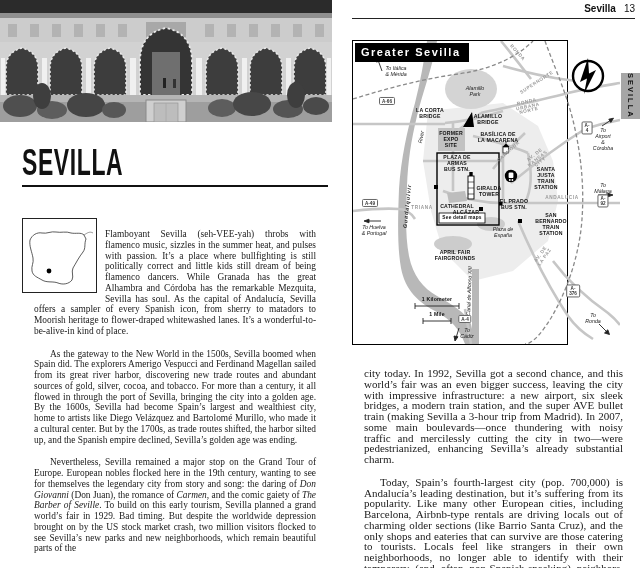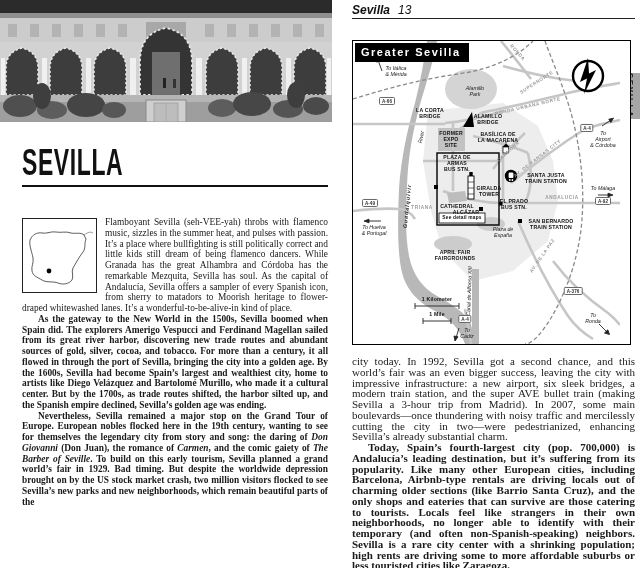--- a/index.html
+++ b/index.html
@@ -9,42 +9,42 @@
   
   .photo{position:absolute;left:0;top:0;width:332px;height:122px;}
 
   
   .big-title{position:absolute;left:22px;top:144px;font-family:"Liberation Sans",sans-serif;
              font-weight:bold;font-size:37px;line-height:1;color:#111;
              transform:scaleX(.62);transform-origin:left top;letter-spacing:1px;}
   .title-rule{position:absolute;left:22px;top:185px;width:306px;height:2px;background:#111;}
   .leftcol{position:absolute;left:22px;top:217px;width:306px;
            font-size:9.4px;line-height:10.75px;text-align:justify;}
-  .leftcol p,.rightcol p{margin:0;}
-  .indent{text-indent:16px;font-weight:bold;}
+  .leftcol p,.rightcol p{margin:12px;}
+  .indent{text-indent:16px;}
   .inset{float:left;width:73px;height:73px;border:1px solid #222;background:#fff;
          margin:1px 8px 3px 0;}
 
   
-  .pg-header{position:absolute;left:352px;top:3px;width:283px;text-align:left;
-             font-family:"Liberation Sans",sans-serif;font-size:12px;color:#111;font-style:italic;}
+  .pg-header{position:absolute;left:352px;top:3px;width:283px;text-align:right;
+             font-family:"Liberation Sans",sans-serif;font-size:10px;color:#111;}
   .pg-header .sec{font-weight:bold;}
   .pg-header .num{margin-left:8px;font-weight:normal;}
   .header-rule{position:absolute;left:352px;top:18px;width:283px;height:1px;background:#222;}
   .rightcol{position:absolute;left:352px;top:356px;width:283px;
             font-size:11px;line-height:10.75px;text-align:justify;}
 
   
   .side-tab{position:absolute;left:621px;top:73px;width:19px;height:46px;background:#a6a6a6;
             display:flex;align-items:center;justify-content:center;}
   .side-tab span{writing-mode:vertical-rl;font-family:"Liberation Sans",sans-serif;
                  font-weight:bold;font-size:7.5px;letter-spacing:2px;color:#111;}
 
   
-  .map{position:absolute;left:352px;top:40px;width:279px;height:305px;border:1px solid #000;
+  .map{position:absolute;left:352px;top:40px;width:216px;height:305px;border:1px solid #000;
        box-sizing:border-box;background:#fff;}
   .map svg{position:absolute;left:0;top:0;}
   .map-title{position:absolute;left:2px;top:2px;background:#000;color:#fff;
              font-family:"Liberation Sans",sans-serif;font-weight:bold;font-size:11px;
              letter-spacing:1.5px;padding:3px 8px 4px 6px;}
   .ml,.mi,.mg,.shield{position:absolute;transform:translate(-50%,-50%);white-space:pre-line;
       text-align:center;font-family:"Liberation Sans",sans-serif;}
   .ml{font-weight:bold;font-size:5.2px;line-height:1.18;color:#111;letter-spacing:.2px;}
   .mi{font-style:italic;font-size:5.3px;line-height:1.15;color:#222;}
   .mg{font-weight:bold;font-size:4.7px;color:#9a9a9a;letter-spacing:.6px;line-height:1;}

